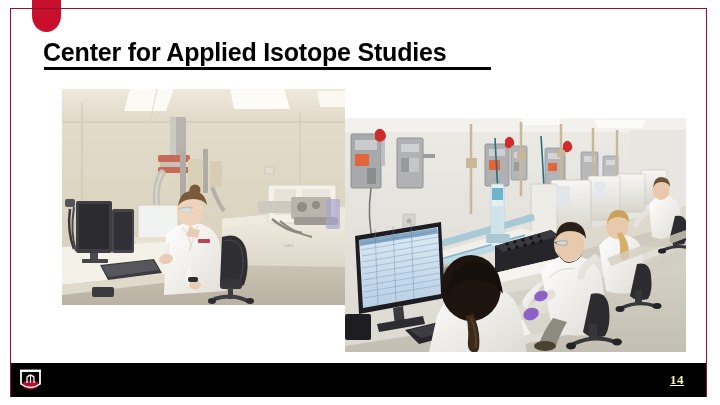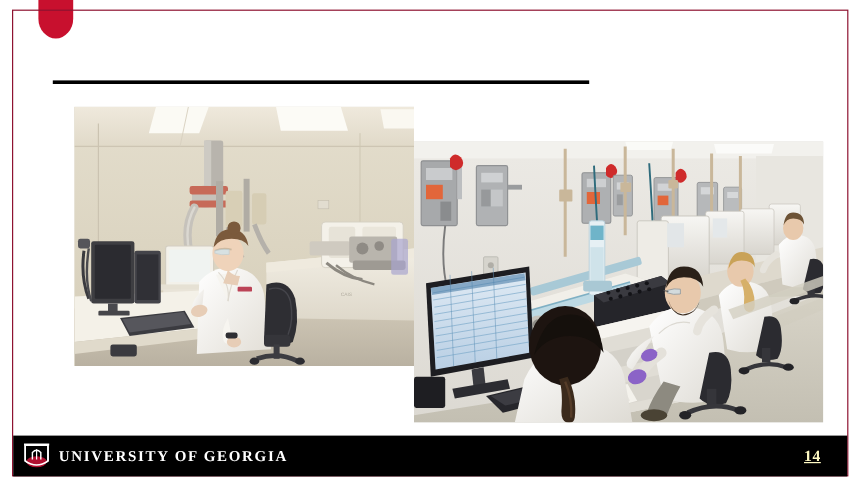--- a/index.html
+++ b/index.html
@@ -106,20 +106,21 @@
   }
 </style>
 </head>
 <body>
 
 <div id="slide">
 
   <div id="accent-tab"></div>
   <div id="slide-frame"></div>
 
+  <div id="title">Center for Applied Isotope Studies</div>
   <div id="title-underline"></div>
 
   <div id="photo-left">
     <svg class="photo-svg" viewBox="0 0 283 216" preserveAspectRatio="none">
       <defs>
         <linearGradient id="wallL" x1="0" y1="0" x2="0" y2="1">
           <stop offset="0%" stop-color="#e4decd"></stop>
           <stop offset="100%" stop-color="#d5cdb8"></stop>
         </linearGradient>
         <linearGradient id="floorL" x1="0" y1="0" x2="0" y2="1">
@@ -500,17 +501,16 @@
       <path d="M2,3 L21,3 L21,16 Q11.5,23 2,16 Z" fill="none" stroke="#ffffff" stroke-width="1.3"></path>
       <path d="M3.3,15.6 Q11.5,21.6 19.7,15.6 L19.7,16.6 Q11.5,22.6 3.3,16.6 Z" fill="#b01030"></path>
       <path d="M3.3,16.4 Q11.5,22.4 19.7,16.4 Q11.5,22.8 3.3,16.4 Z" fill="#b01030"></path>
       <ellipse cx="11.5" cy="16.8" rx="8.4" ry="4.6" fill="#b01030"></ellipse>
       <path d="M2,3 L21,3 L21,16 Q11.5,23 2,16 Z" fill="none" stroke="#ffffff" stroke-width="1.3"></path>
       <path d="M8,15 L8,9 Q11.5,5.5 15,9 L15,15" fill="none" stroke="#ffffff" stroke-width="1.2"></path>
       <line x1="11.5" y1="6.3" x2="11.5" y2="15" stroke="#ffffff" stroke-width="1"></line>
       <rect x="1" y="1.6" width="21" height="1.6" fill="#ffffff"></rect>
     </svg>
 
-    <div id="footer-wordmark">UNIVERSITY OF GEORGIA</div>
     <div id="page-number">14</div>
   </div>
 
 </div>
 
 </body></html>

